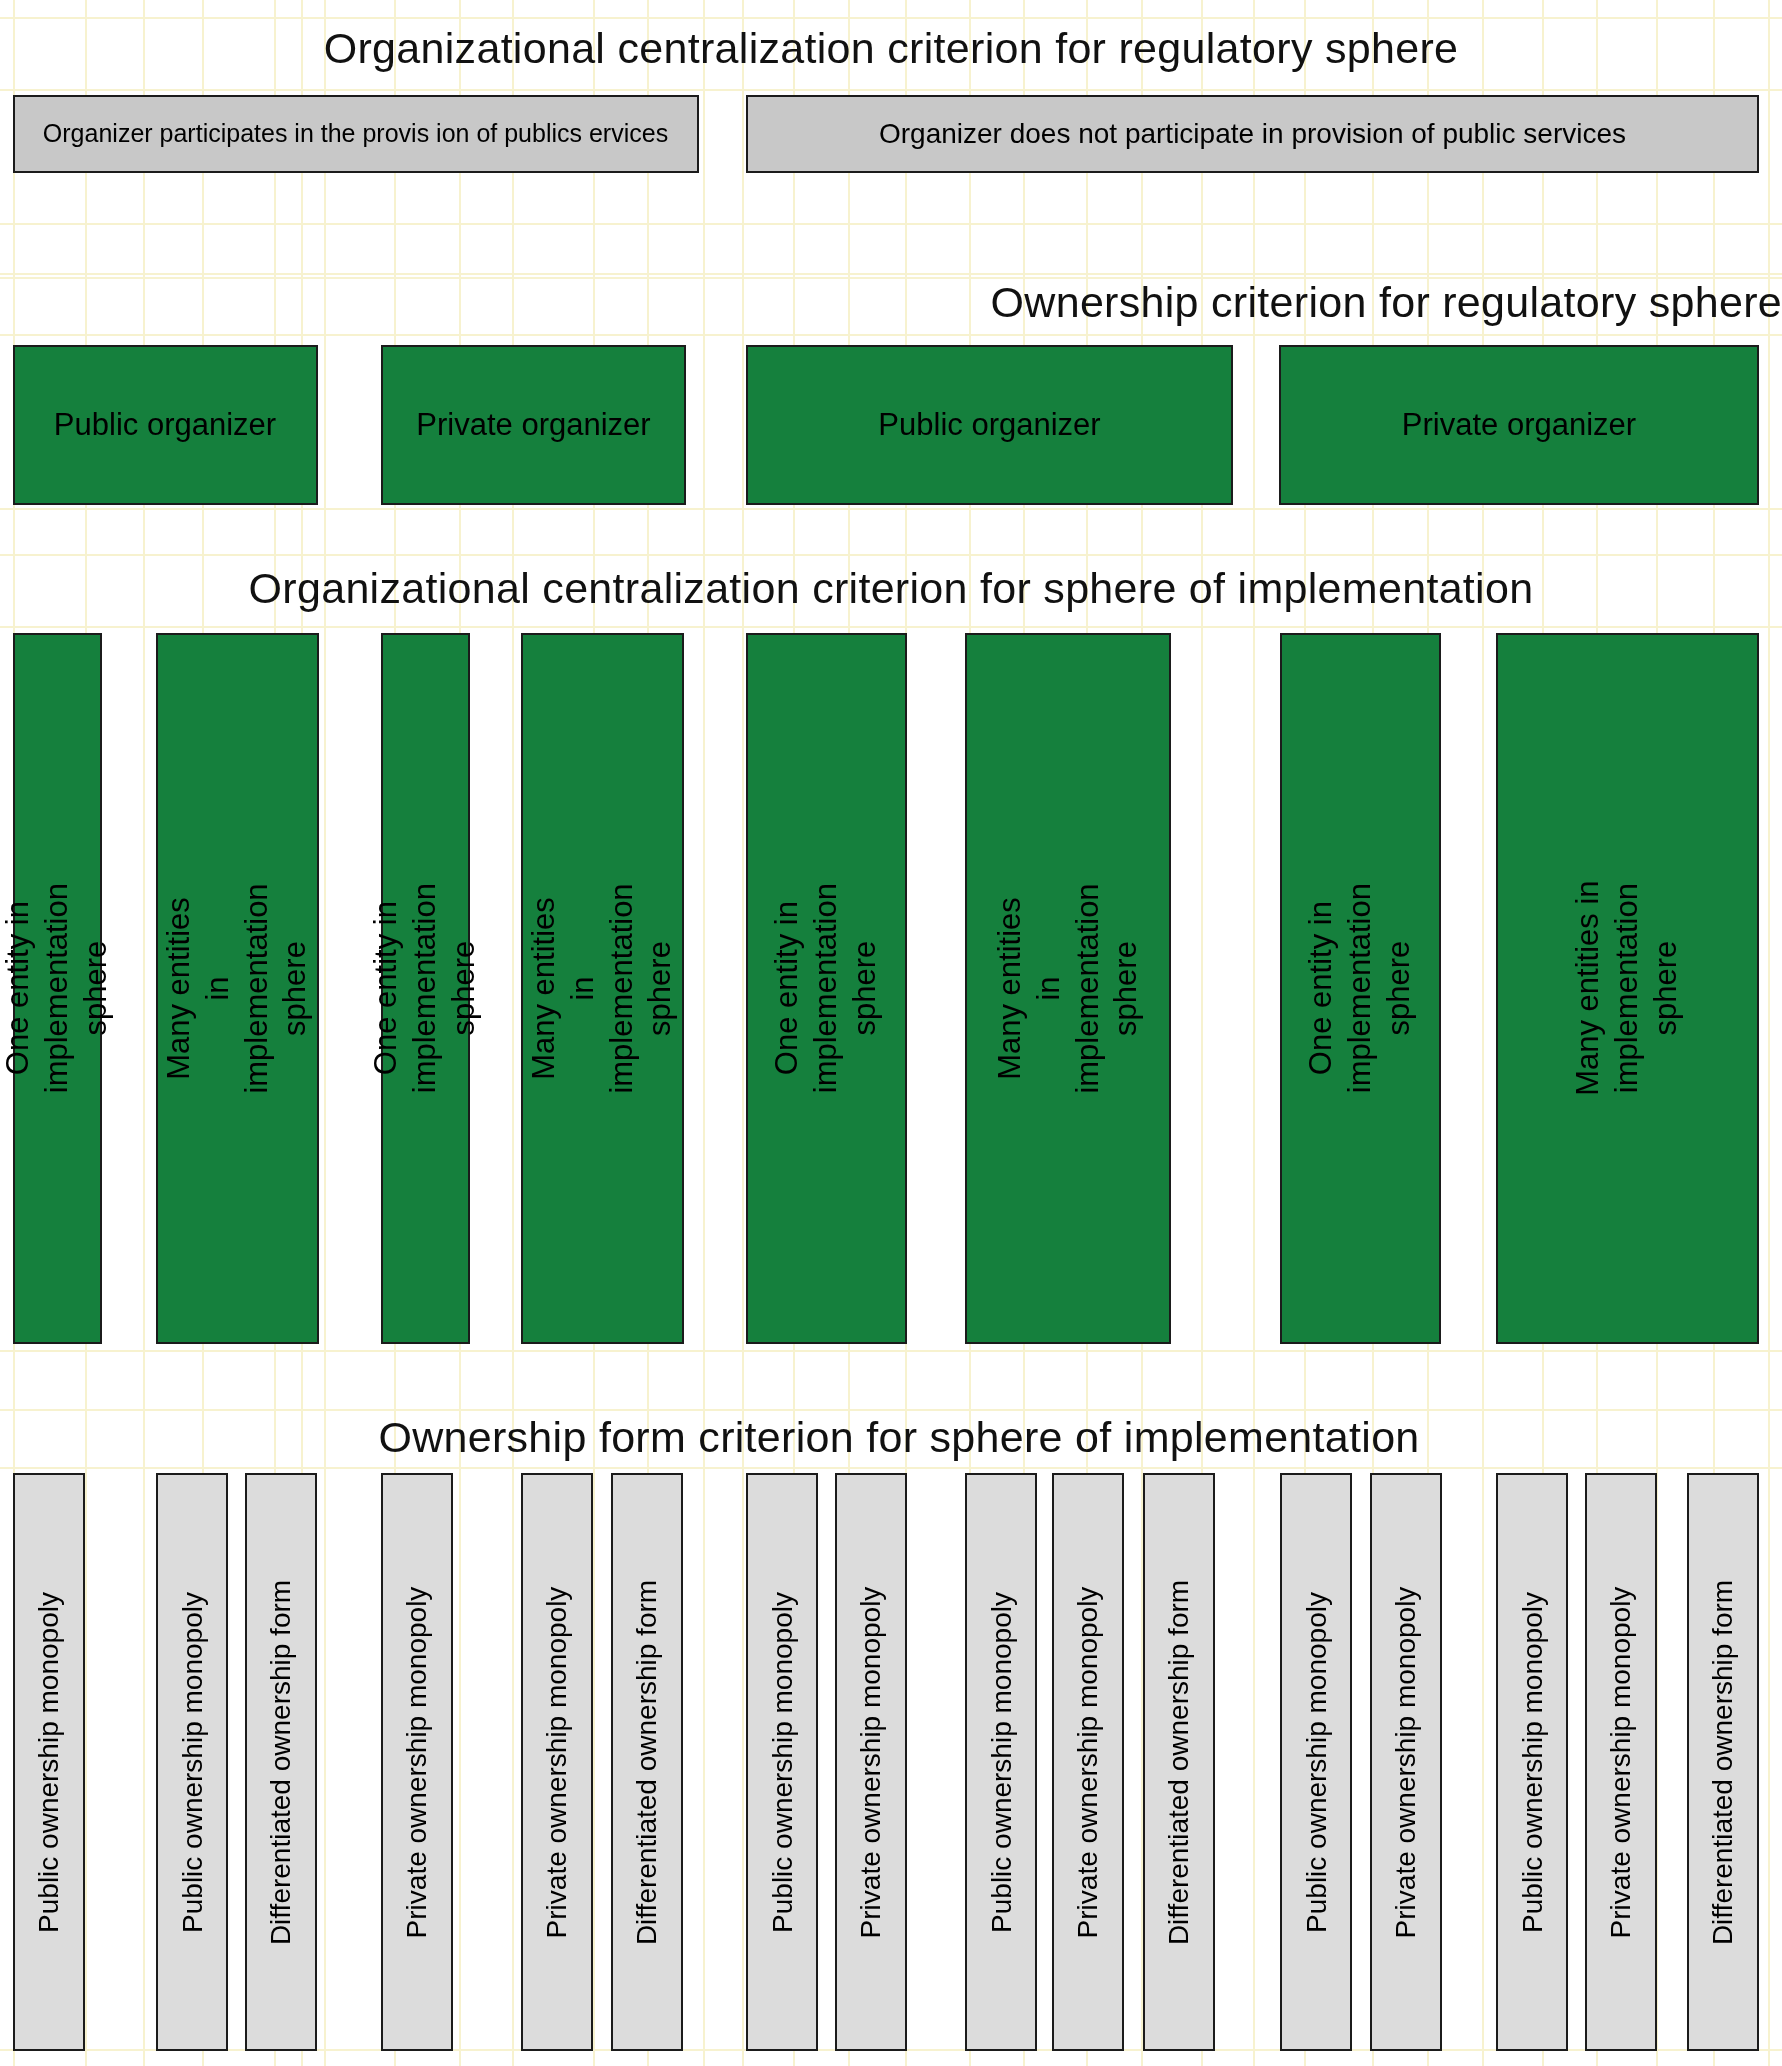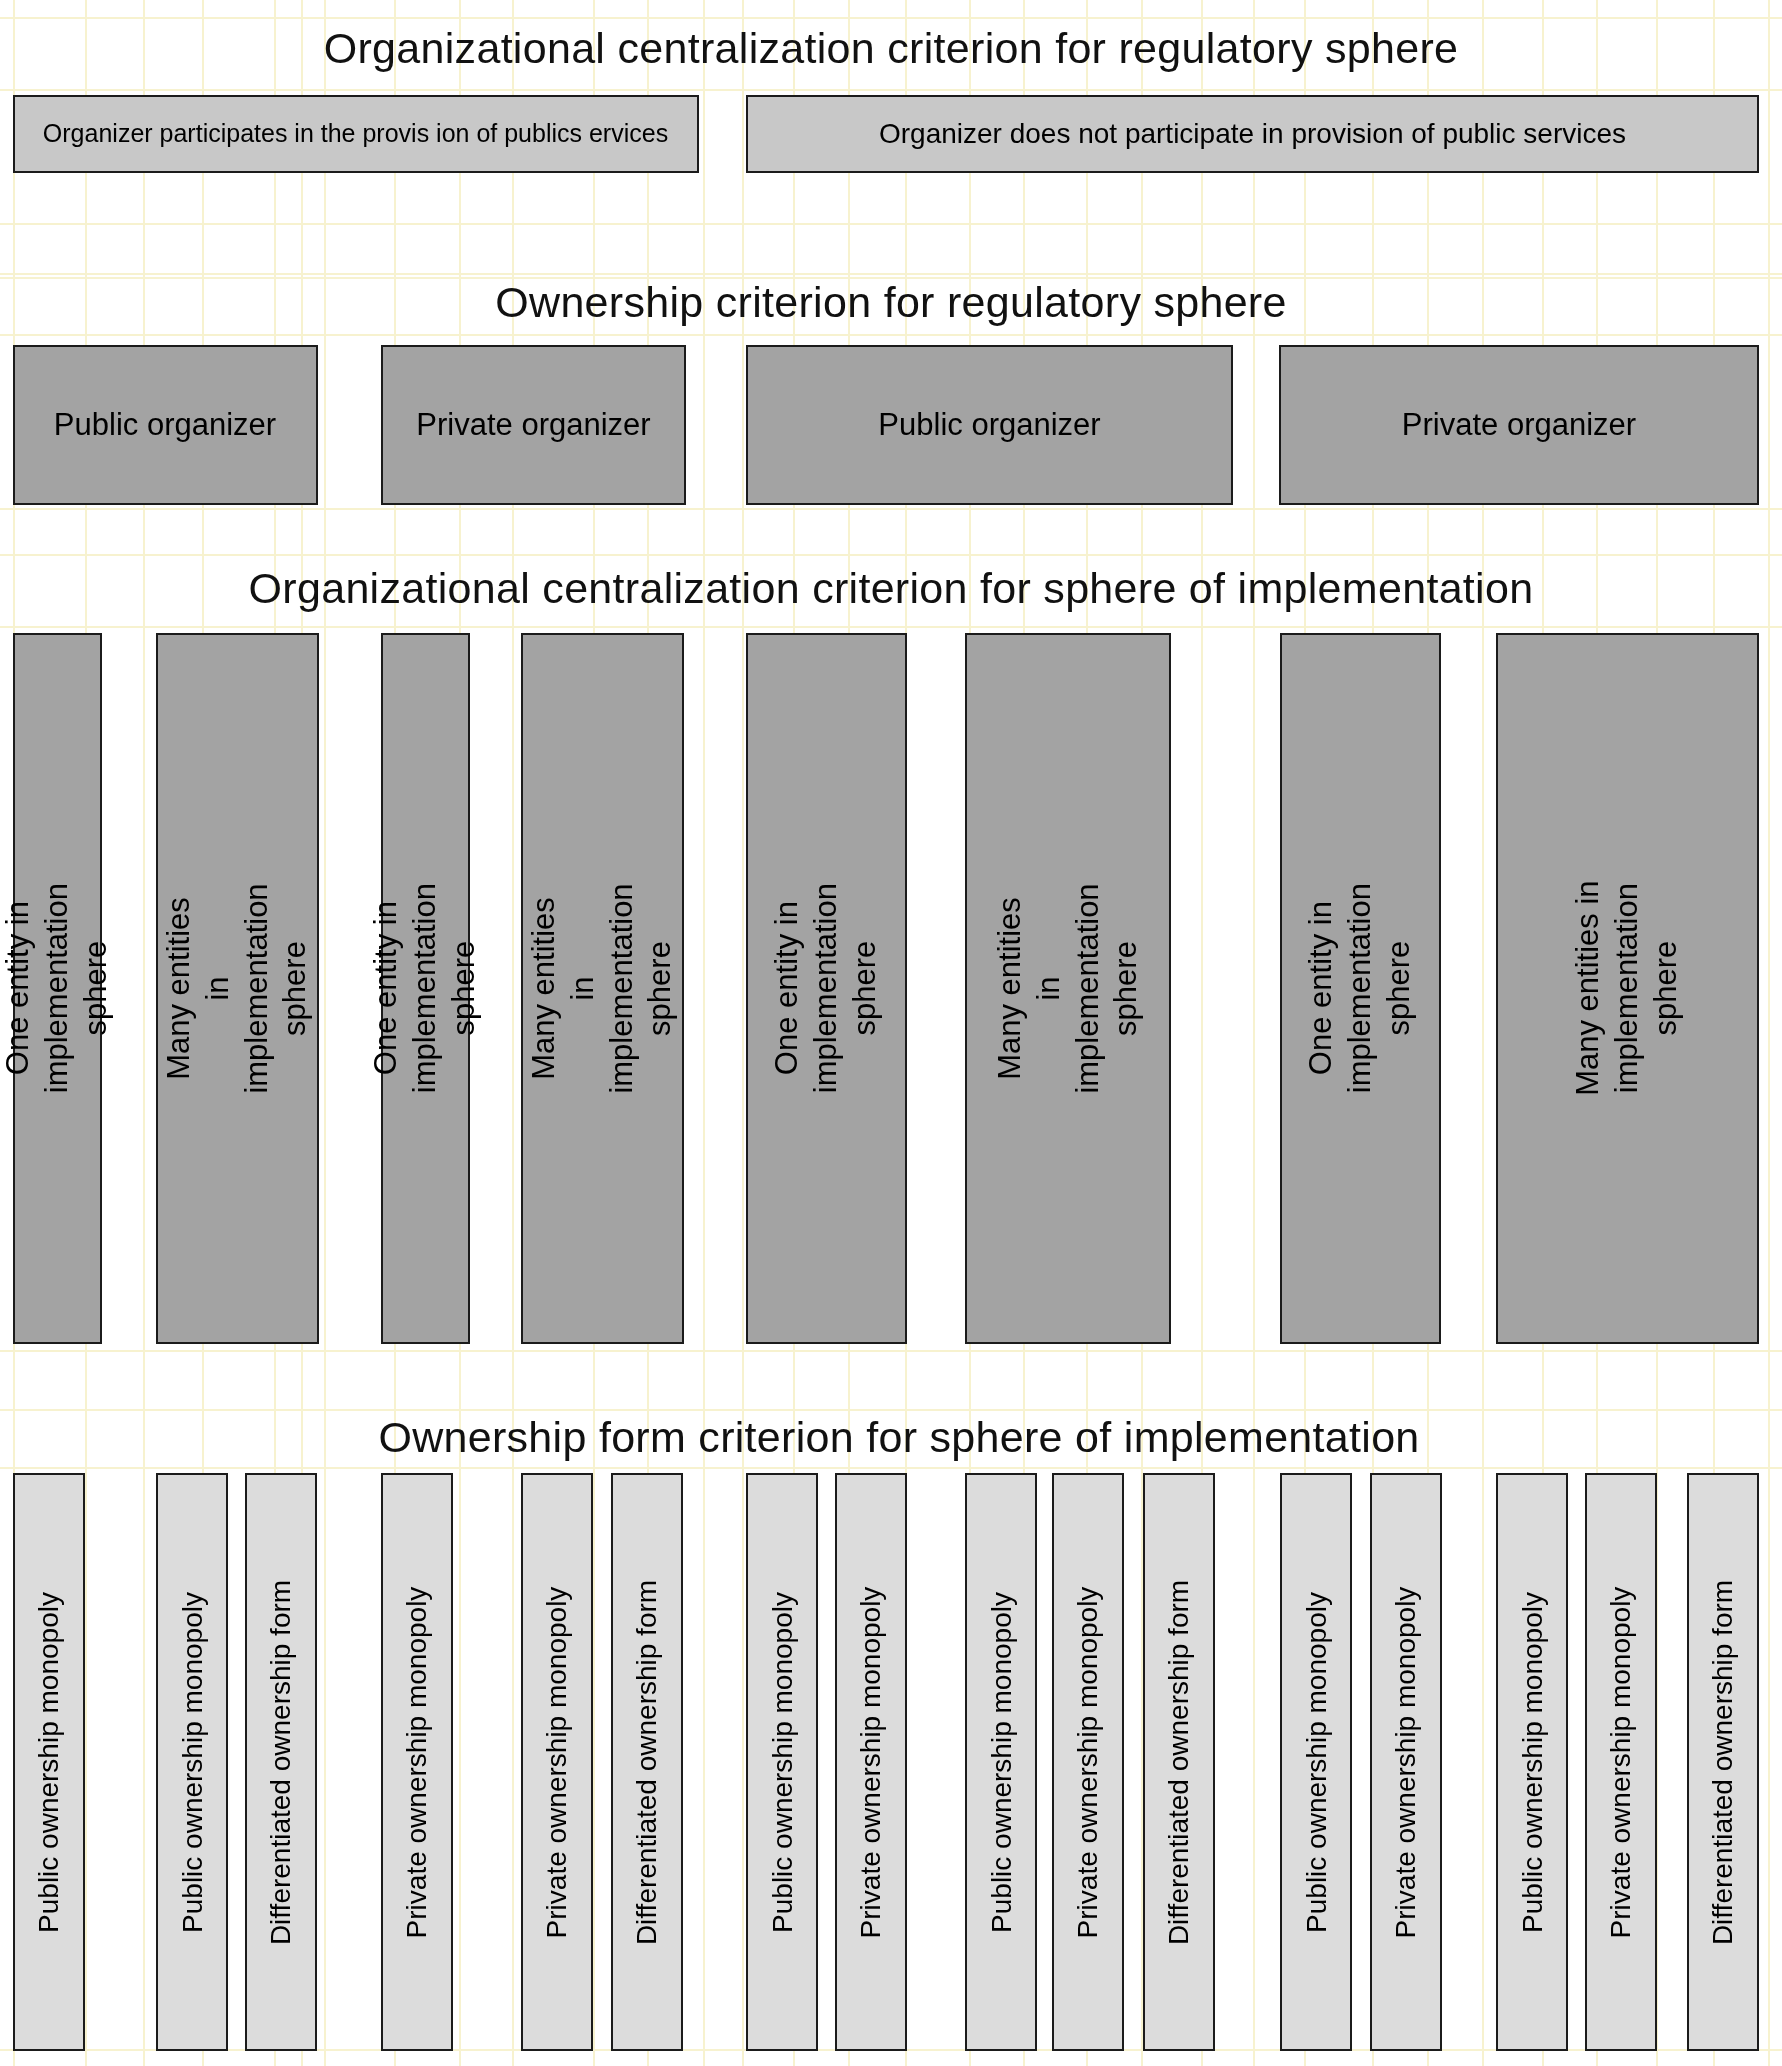--- a/index.html
+++ b/index.html
@@ -53,21 +53,21 @@
     color: #111111;
     white-space: nowrap;
     z-index: 3;
   }
 
   
   .box {
     position: absolute;
     box-sizing: border-box;
     border: 2.8px solid #1b1b1b;
-    background: #a3a3a3;
+    background: #15803d;
     display: flex;
     align-items: center;
     justify-content: center;
     text-align: center;
     z-index: 3;
   }
   .box.gray {
     background: #c8c8c8;
   }
   .box.gray-light {
@@ -168,21 +168,21 @@
   <div class="band-title" style="left:0; top:24px; width:1782px;">Organizational centralization criterion for regulatory sphere</div>
 
   <div class="box gray top-gray" style="left:12.5px; top:95px; width:686px; height:78px;">
     <span class="lbl">Organizer participates in the provis ion of publics ervices</span>
   </div>
 
   <div class="box gray top-gray wide" style="left:746px; top:95px; width:1013px; height:78px;">
     <span class="lbl">Organizer does not participate in provision of public services</span>
   </div>
 
-  <div class="band-title" style="left:0; top:278px; width:1782px;">Ownership criterion for regulatory sphere</div>
+  <div class="band-title" style="left:0; top:278px; width:1782px;text-align:right;">Ownership criterion for regulatory sphere</div>
 
   <div class="box organizer" style="left:12.5px; top:345px; width:305px; height:160px;">
     <span class="lbl">Public organizer</span>
   </div>
 
   <div class="box organizer" style="left:381px; top:345px; width:305px; height:160px;">
     <span class="lbl">Private organizer</span>
   </div>
 
   <div class="box organizer" style="left:746px; top:345px; width:487px; height:160px;">

